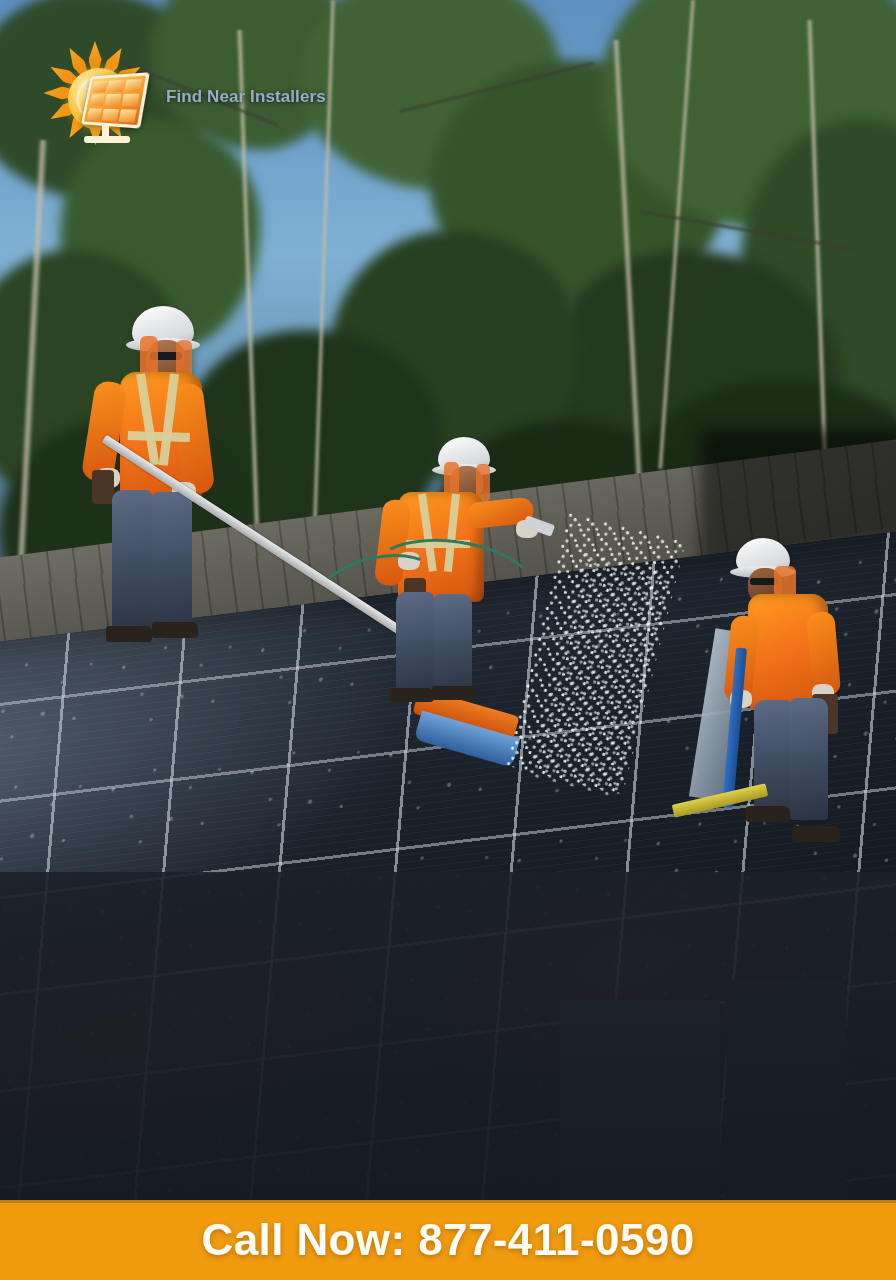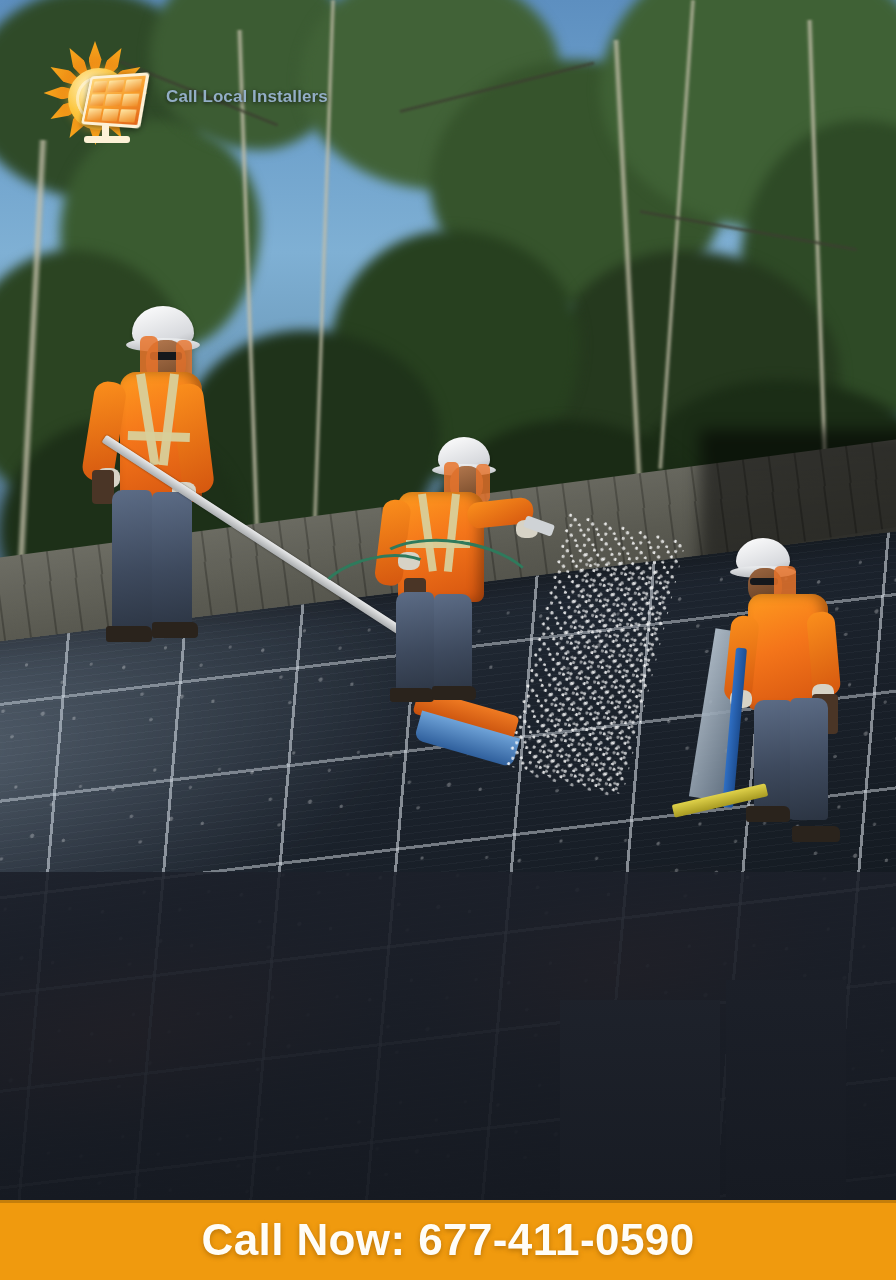--- a/index.html
+++ b/index.html
@@ -417,24 +417,24 @@
           <i></i>
           <i></i>
           <i></i>
           <i></i>
           <i></i>
       </div>
       <div class="panel-stand"></div>
       <div class="panel-base"></div>
     </div>
     <div class="logo-words">
-      <div class="tagline">Call Local Installers</div>
+      <div class="tagline">Find Near Installers</div>
     </div>
   </div>
 
   <div class="overlay"></div>
 
   <div class="cta">
     <div class="cta-top"></div>
-    <div class="cta-text">Call Now: 677-411-0590</div>
+    <div class="cta-text">Call Now: 877-411-0590</div>
   </div>
 
 </div>
 
 </body></html>

